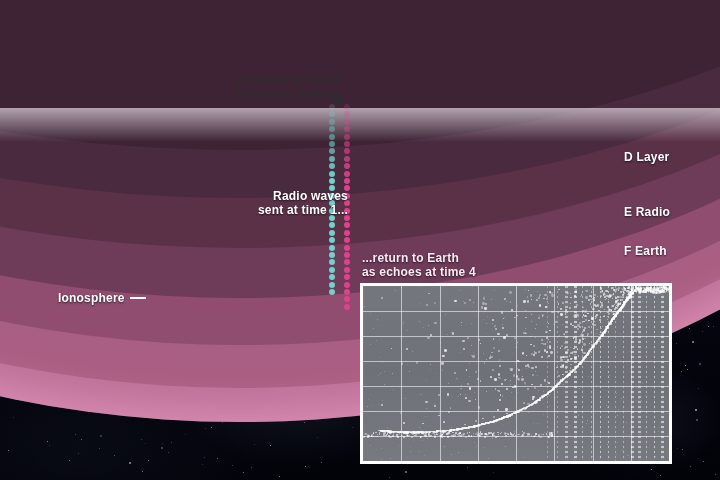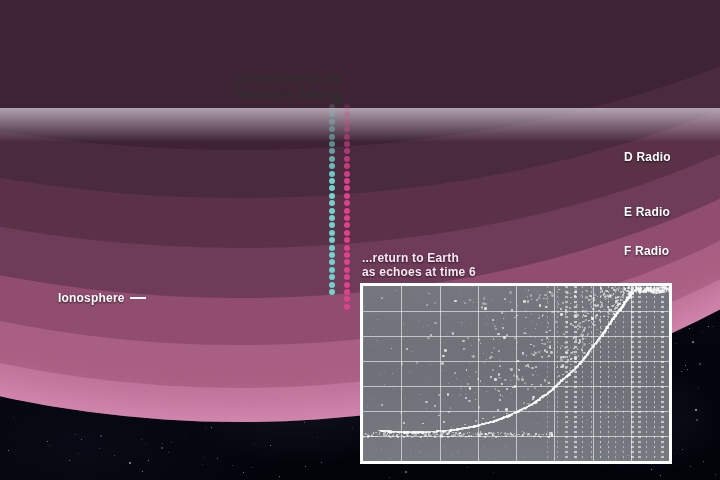--- a/index.html
+++ b/index.html
@@ -549,29 +549,31 @@
       <div class="dot" style="top:170.2px;left:0;background:#e0418c;opacity:1.00"></div>
       <div class="dot" style="top:177.6px;left:0;background:#e0418c;opacity:1.00"></div>
       <div class="dot" style="top:185.0px;left:0;background:#e0418c;opacity:1.00"></div>
       <div class="dot" style="top:192.4px;left:0;background:#e0418c;opacity:1.00"></div>
       <div class="dot" style="top:199.8px;left:0;background:#e0418c;opacity:1.00"></div>
     </div>
 
   <div class="label dark" id="station-label">Amundsen-Scott
 Research Station</div>
 
+  <div class="label" id="sent-label">Radio waves
+sent at time 1...</div>
 
   <div class="label" id="echo-label">...return to Earth
-as echoes at time 6</div>
+as echoes at time 4</div>
 
-  <div class="label" id="d-label">D Radio</div>
+  <div class="label" id="d-label">D Layer</div>
 
   <div class="label" id="e-label">E Radio</div>
 
-  <div class="label" id="f-label">F Radio</div>
+  <div class="label" id="f-label">F Earth</div>
 
   <div class="label" id="iono-label">
     <span>Ionosphere</span>
     <span class="leader"></span>
   </div>
 
   <div id="ionogram">
     <div class="iono-inner" id="ionogram-inner">
         <div class="grid-h" style="top:25px"></div>
         <div class="grid-h" style="top:50px"></div>

